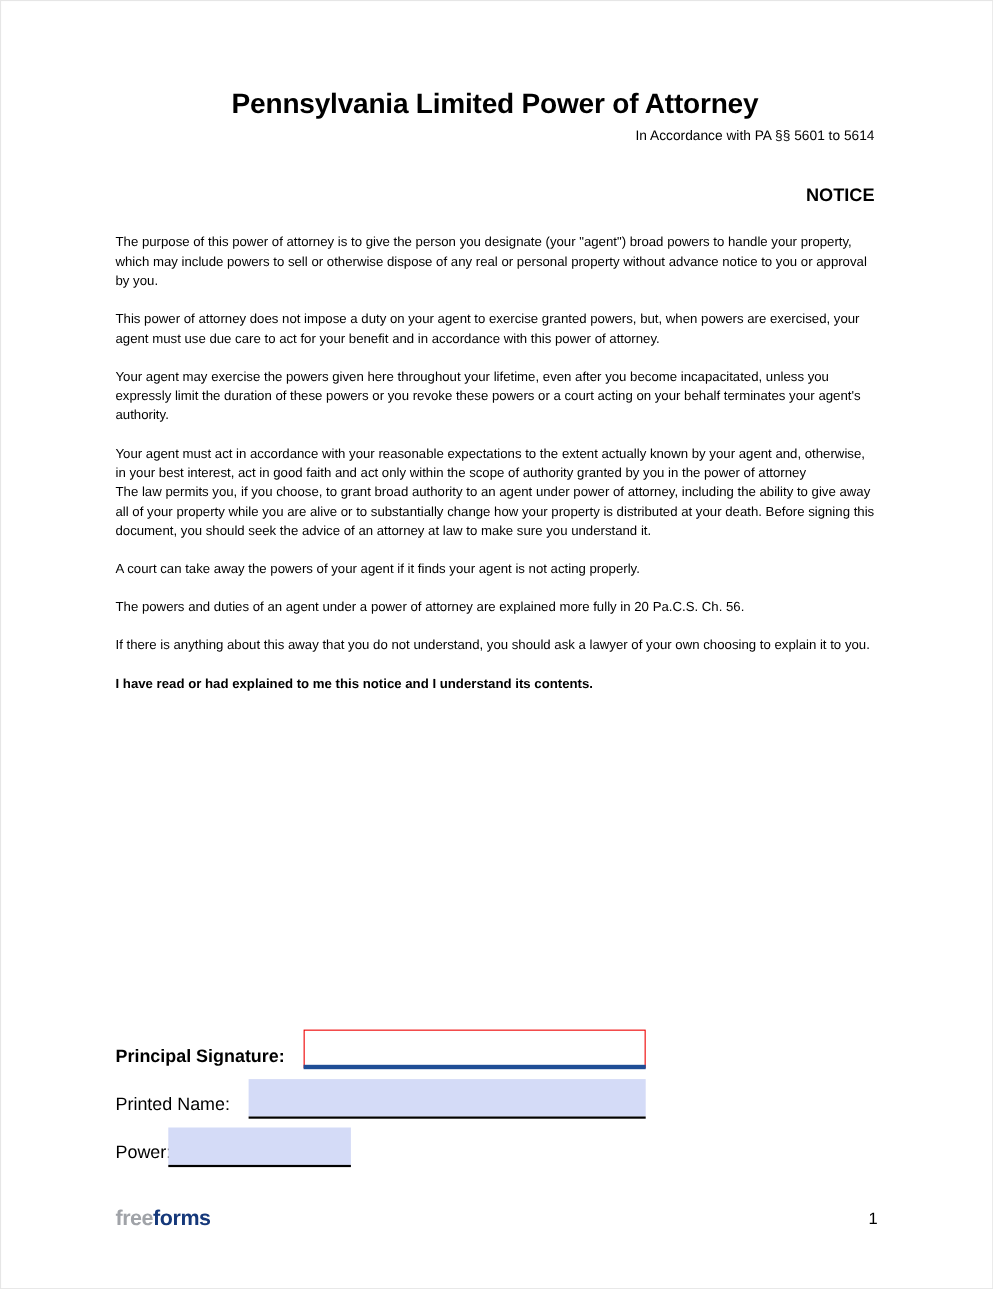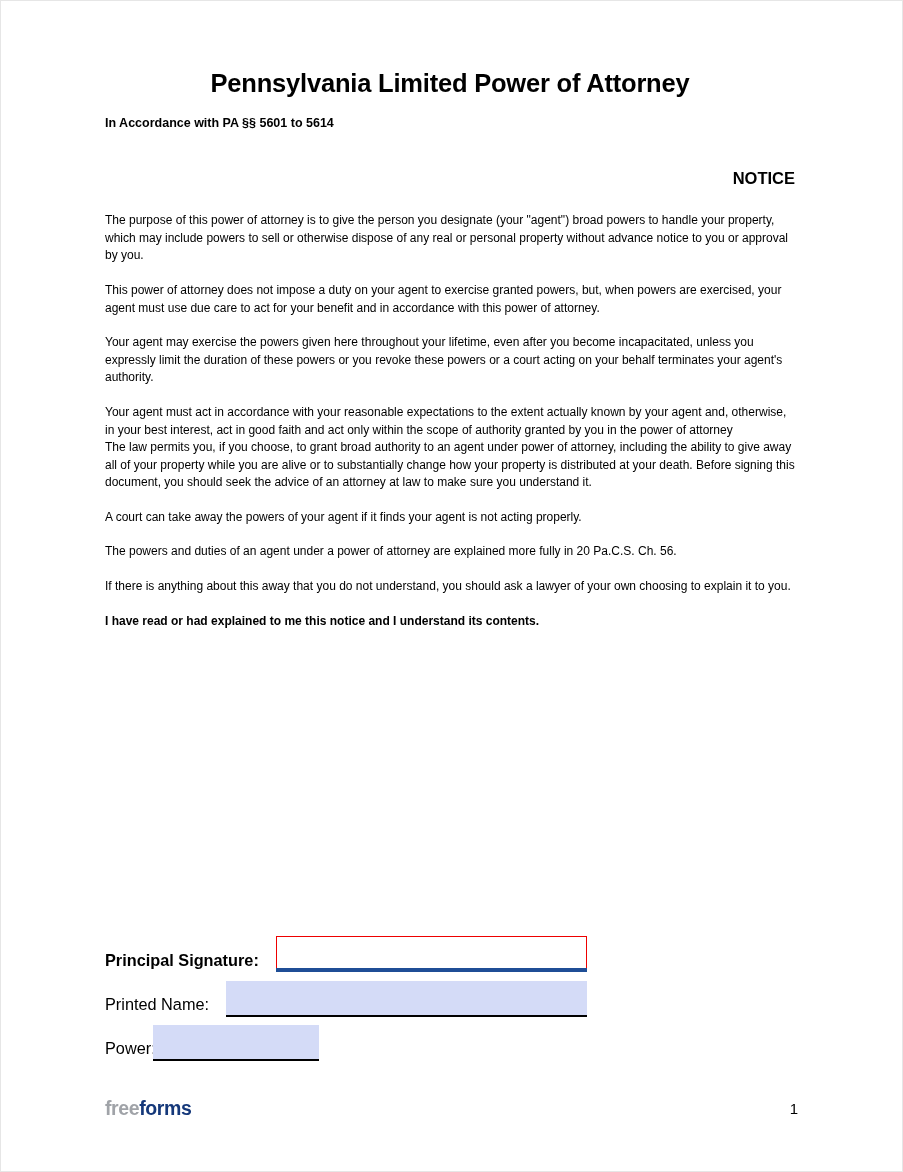--- a/index.html
+++ b/index.html
@@ -21,34 +21,34 @@
     overflow: hidden;
   }
   .content {
     position: absolute;
     left: 104px;
     top: 0;
     width: 690px;
   }
 
   .doc-title {
-    margin: 12px;
-    padding-top: 56px;
+    margin: 0;
+    padding-top: 80px;
     text-align: center;
     font-size: 25.5px;
     font-weight: bold;
     letter-spacing: -0.2px;
     line-height: 1.15;
   }
   .doc-subtitle {
     margin: 0;
     padding-top: 6px;
-    text-align: left;
+    text-align: right;
     font-size: 12.5px;
-    font-weight: bold;
+    font-weight: normal;
     line-height: 1.2;
   }
   .notice-heading {
     margin: 0;
     padding-top: 38px;
     text-align: right;
     font-size: 16.5px;
     font-weight: bold;
   }
 

